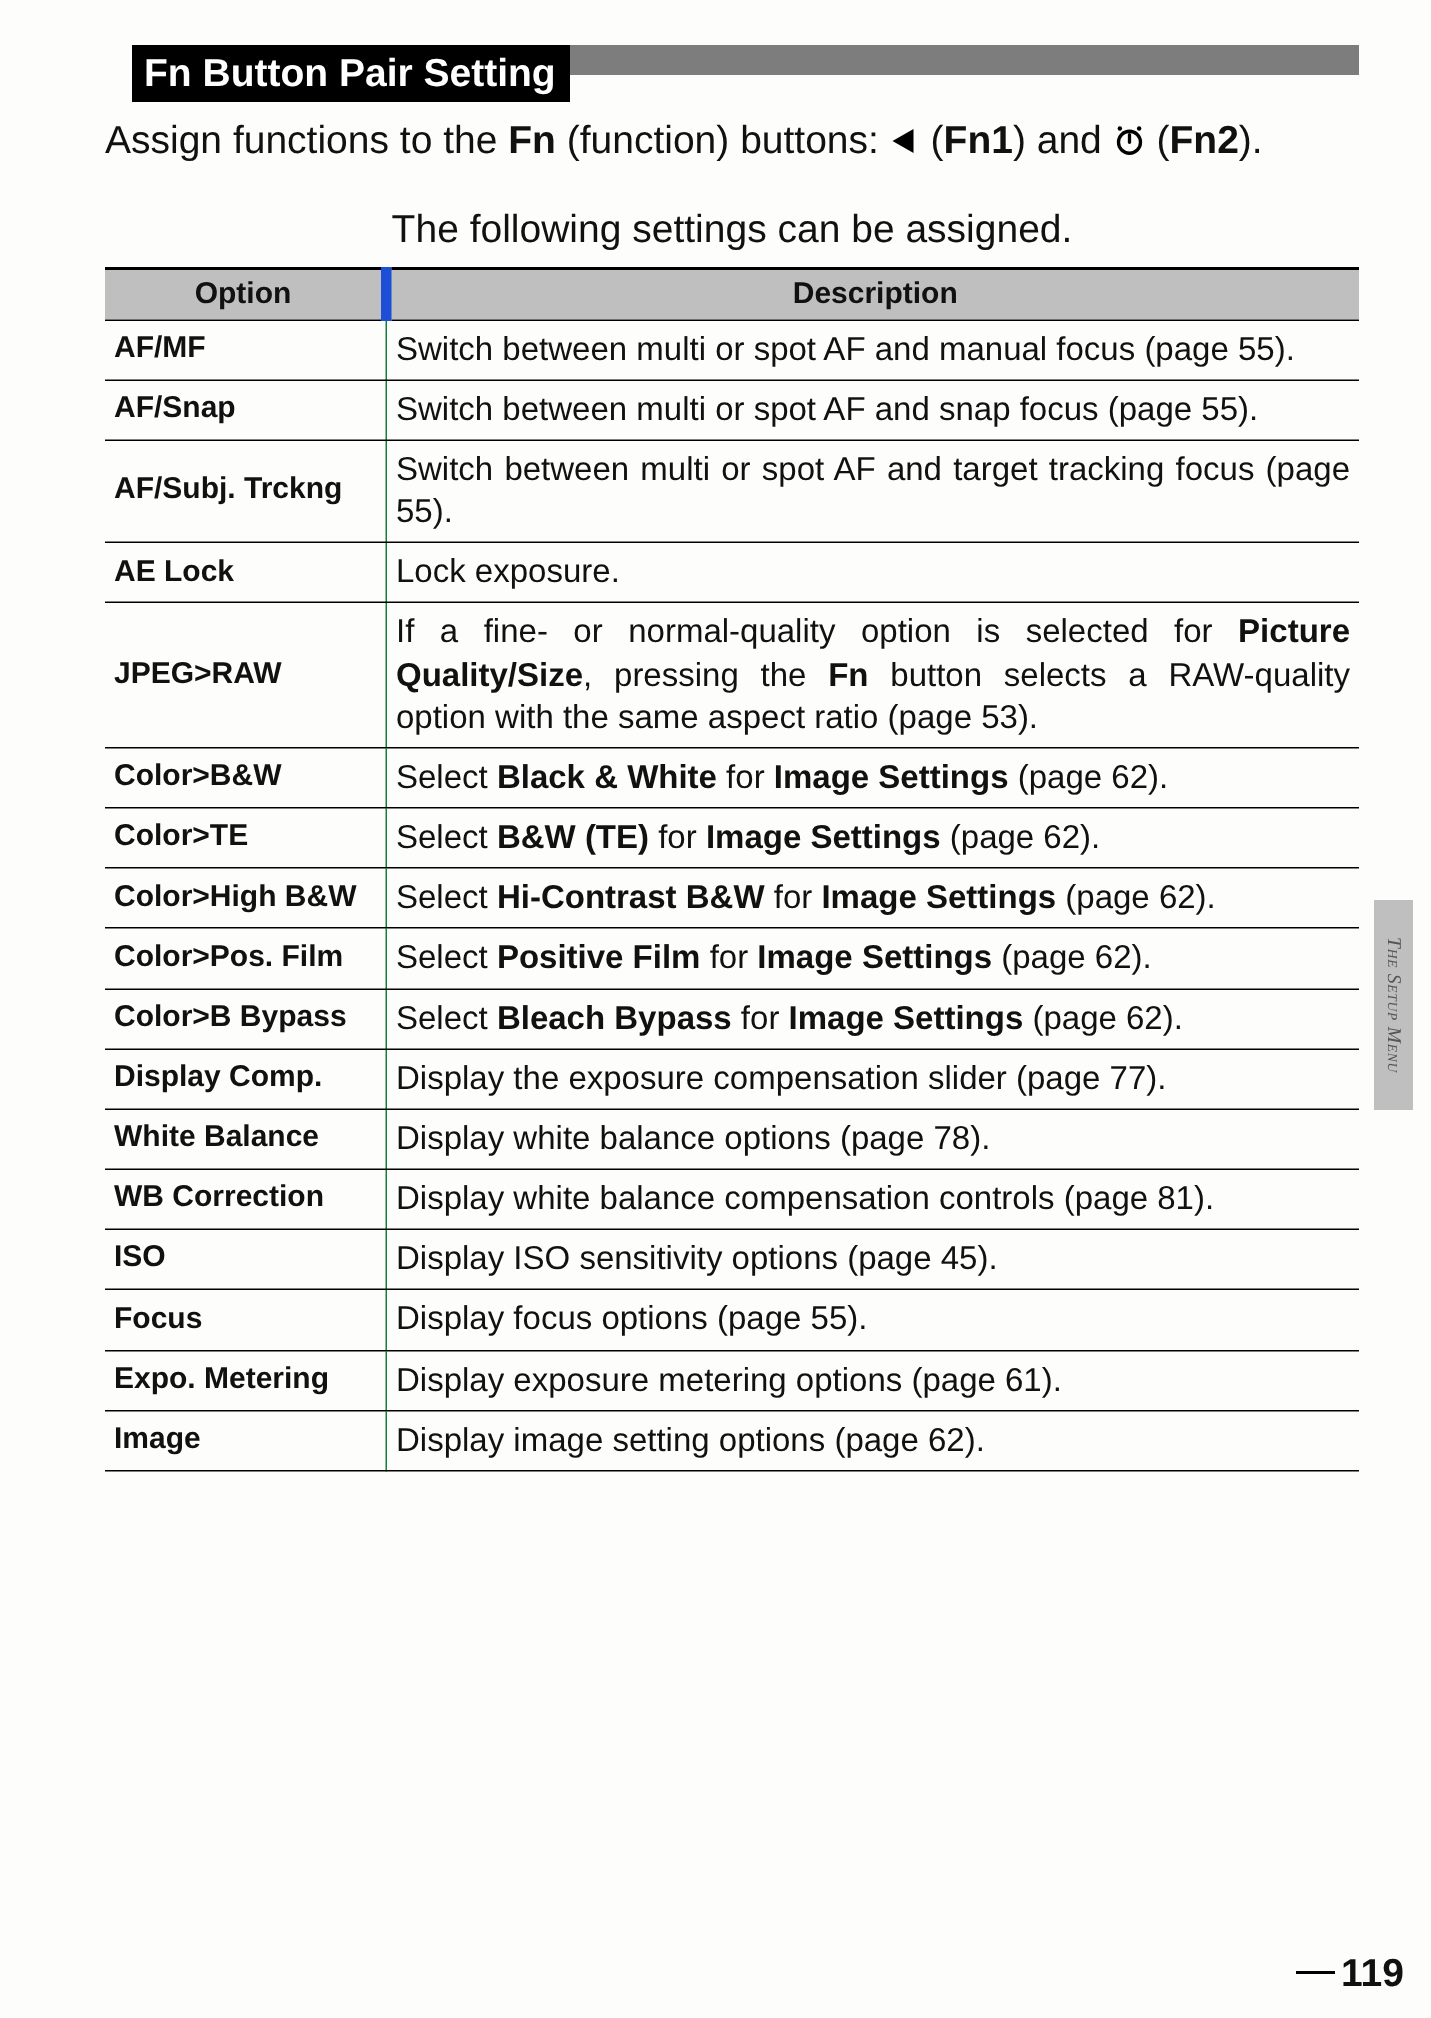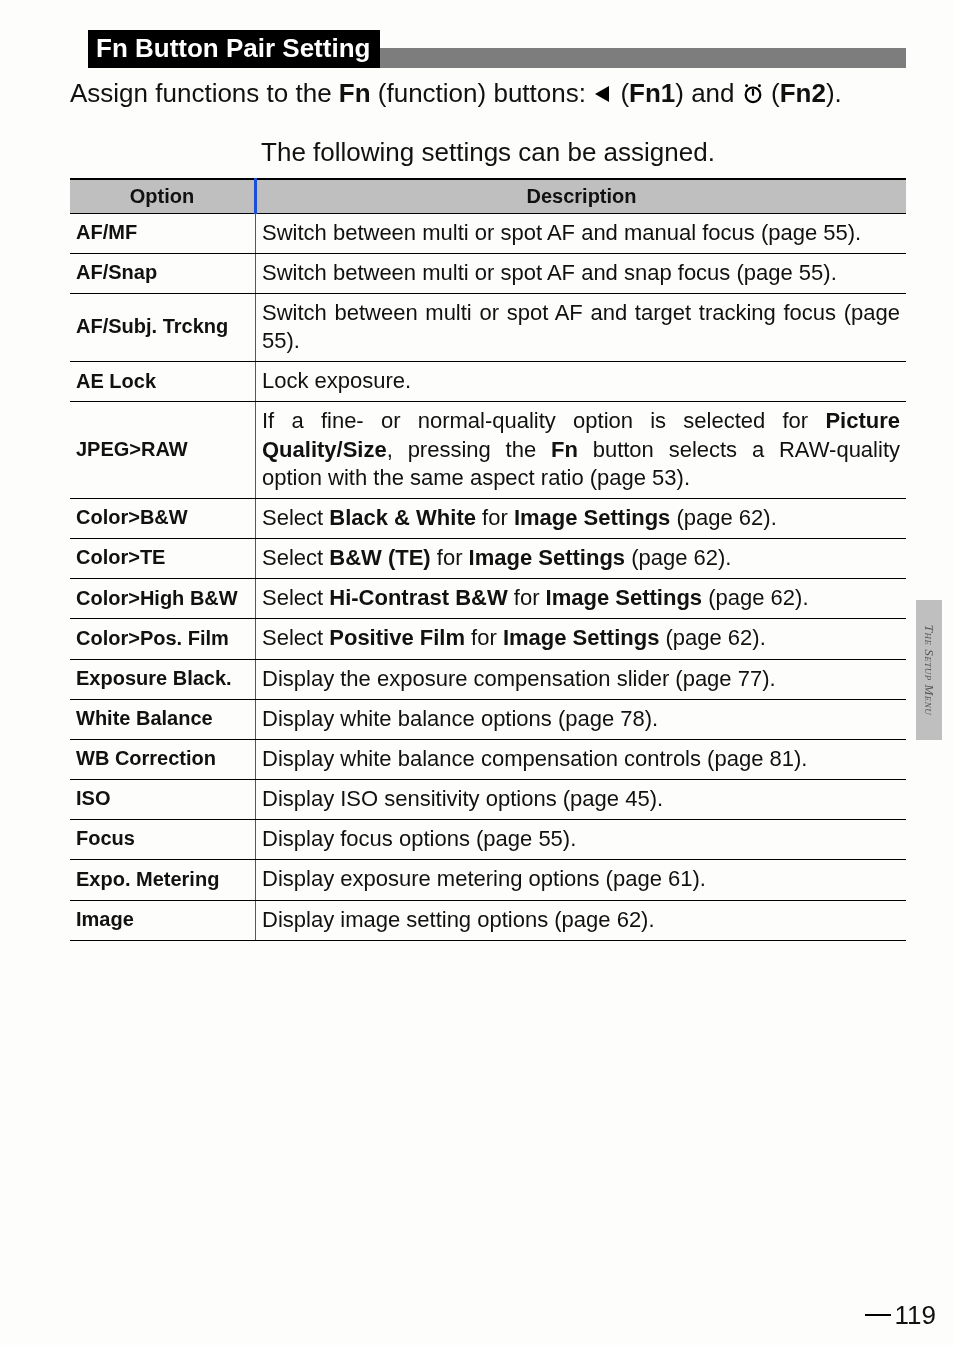--- a/index.html
+++ b/index.html
@@ -11,21 +11,20 @@
   }
   .page {
     width: 954px;
     height: 1345px;
     position: relative;
     box-sizing: border-box;
     padding: 30px 48px 0 70px;
   }
   .header-composite {
     display:flex;
-    align-items:flex-end;
     margin-bottom:4px;
     padding-left:18px;
   }
   .header-composite .blk {
     background:#000;color:#fff;font-weight:700;font-size:26px;
     padding:4px 10px 5px 8px; line-height:1.1;
   }
   .header-composite .gry {
     flex:1;background:#7d7d7d;height:20px;
   }
@@ -49,21 +48,21 @@
   table.opts th {
     background: #bfbfbf;
     font-weight: 700;
     font-size: 20px;
     padding: 5px 6px;
     border-top: 2px solid #000;
     border-bottom: 1px solid #000;
     text-align: center;
   }
   table.opts th:first-child {
-    border-right: 3px solid #1d4ed8;
+    border-right: 7px solid #1d4ed8;
     width: 172px;
   }
   table.opts td {
     border-bottom: 1px solid #000;
     padding: 5px 6px 6px 6px;
     vertical-align: middle;
     line-height: 1.28;
   }
   table.opts td.optcell {
     font-weight: 700;
@@ -94,21 +93,21 @@
     font-style: italic;
     font-variant: small-caps;
     letter-spacing: 0.5px;
     color: #555;
     font-family: Georgia, 'Times New Roman', serif;
   }
   .pagenum {
     position: absolute;
     right: 18px;
     bottom: 14px;
-    font-weight: 400;
+    font-weight: 700;
     font-size: 26px;
   }
   .pagenum::before {
     content: "";
     display: inline-block;
     width: 26px;
     height: 2px;
     background: #000;
     vertical-align: middle;
     margin-right: 4px;
@@ -177,21 +176,25 @@
         </tr>
         <tr>
           <td class="optcell">Color&gt;High B&amp;W</td>
           <td class="desc">Select <span class="b">Hi-Contrast B&amp;W</span> for <span class="b">Image Settings</span> (page 62).</td>
         </tr>
         <tr>
           <td class="optcell">Color&gt;Pos. Film</td>
           <td class="desc">Select <span class="b">Positive Film</span> for <span class="b">Image Settings</span> (page 62).</td>
         </tr>
         <tr>
-          <td class="optcell">Exposure Black.</td>
+          <td class="optcell">Color&gt;B Bypass</td>
+          <td class="desc">Select <span class="b">Bleach Bypass</span> for <span class="b">Image Settings</span> (page 62).</td>
+        </tr>
+        <tr>
+          <td class="optcell">Display Comp.</td>
           <td class="desc">Display the exposure compensation slider (page 77).</td>
         </tr>
         <tr>
           <td class="optcell">White Balance</td>
           <td class="desc">Display white balance options (page 78).</td>
         </tr>
         <tr>
           <td class="optcell">WB Correction</td>
           <td class="desc">Display white balance compensation controls (page 81).</td>
         </tr>

